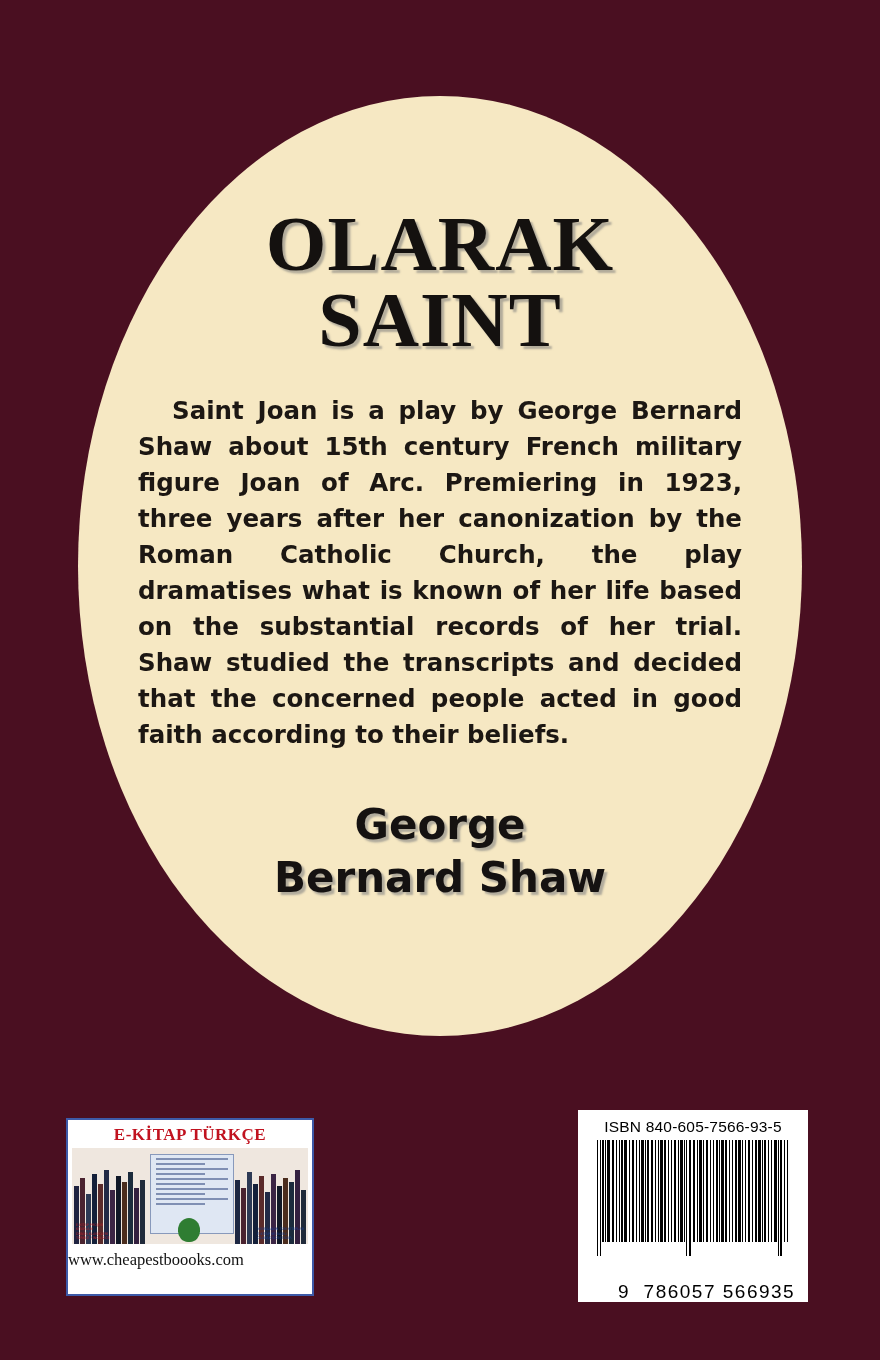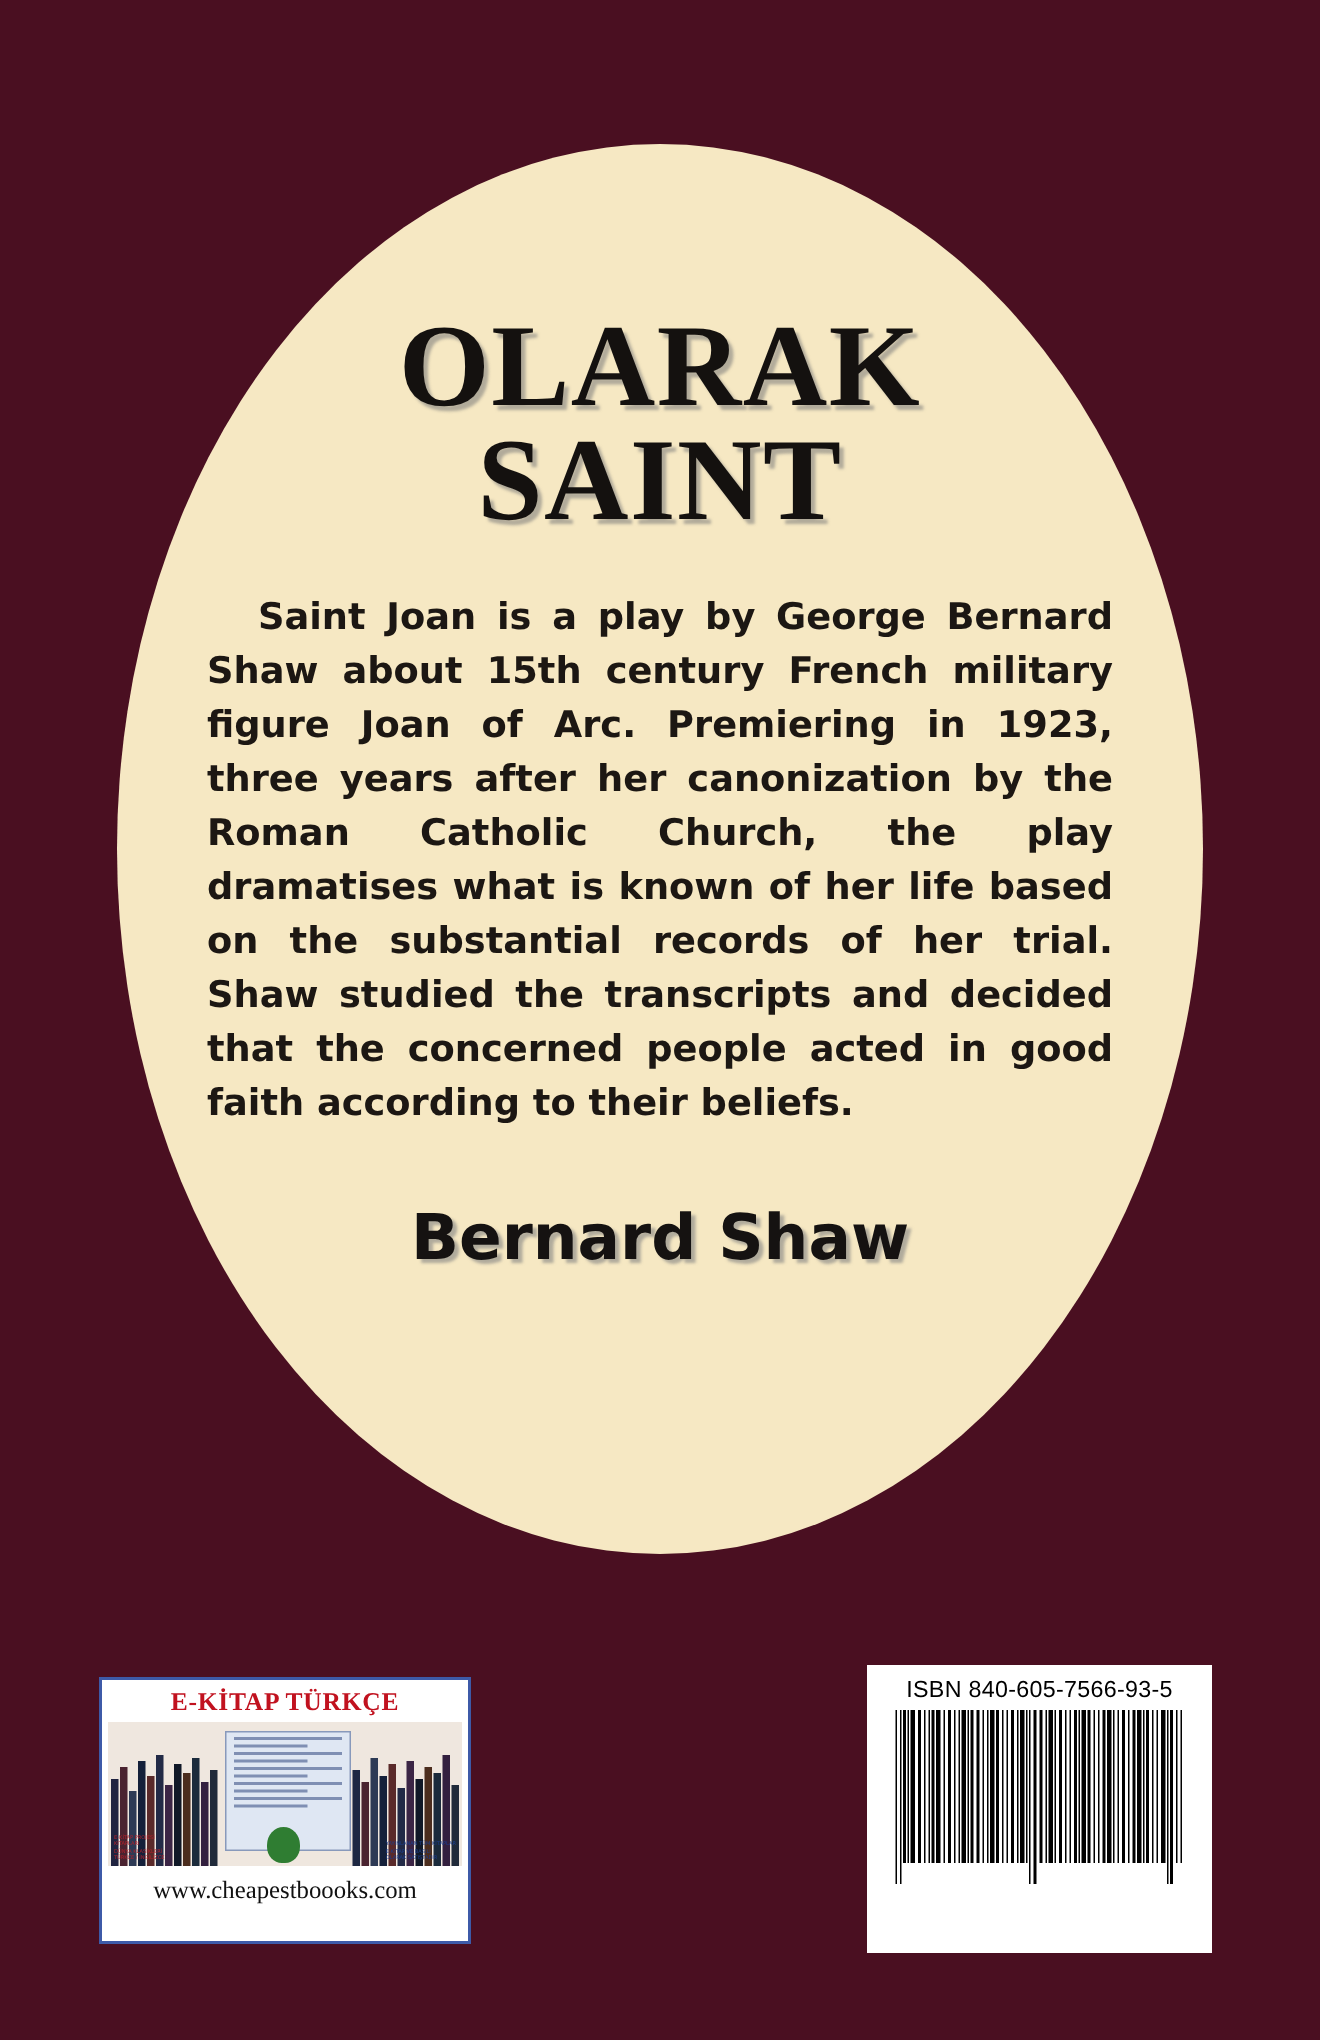--- a/index.html
+++ b/index.html
@@ -154,21 +154,20 @@
   }
   .tiny-blue {
     position: absolute;
     font-size: 3.4px;
     color: #1b3e8f;
     font-family: "DejaVu Sans", sans-serif;
     line-height: 1.25;
     white-space: pre;
   }
   #logo-url {
-    text-align: center;
     font-family: "Liberation Serif", serif;
     font-size: 16.5px;
     color: #111;
     padding-top: 6px;
   }
 
   
   #isbn-box {
     position: absolute;
     left: 578px;
@@ -216,20 +215,21 @@
 
 <div id="oval-inner">
   <h1 class="title">
     <span>OLARAK</span>
     <span class="line2">SAINT</span>
   </h1>
 
   <p class="blurb">Saint Joan  is a play by  George Bernard Shaw   about 15th century French military figure Joan of Arc. Premiering in 1923, three years after her canonization by the Roman Catholic Church, the play dramatises what is known of her life based on the substantial records of her trial. Shaw studied the transcripts and decided that the concerned people acted in good faith according to their beliefs.</p>
 
   <div class="author">
+    <span>George</span>
     <span class="l2">Bernard Shaw</span>
   </div>
 </div>
 
 <div id="logo-box">
   <div id="logo-title">E-KİTAP TÜRKÇE</div>
 
   <div id="logo-art">
     <div class="shelf" style="left:2px;">
       <i class="bk" style="height:58px;background:#1f2340"></i>
@@ -403,13 +403,16 @@
       <i style="width: 1px; background: transparent;"></i>
       <i style="width: 1px; height: 100%; align-self: flex-start;"></i>
       <i style="width: 1px; background: transparent;"></i>
       <i style="width: 2px; height: 100%; align-self: flex-start;"></i>
       <i style="width: 2px; background: transparent;"></i>
       <i style="width: 1px; height: 88%; align-self: flex-start;"></i>
       <i style="width: 2px; background: transparent;"></i>
       <i style="width: 1px; height: 88%; align-self: flex-start;"></i>
       <i style="width: 2px; background: transparent;"></i>
     </div>
+  <div id="isbn-digits">
+    <span>9</span><span>  </span><span>786057 566935</span>
+  </div>
 </div>
 
 </body></html>

